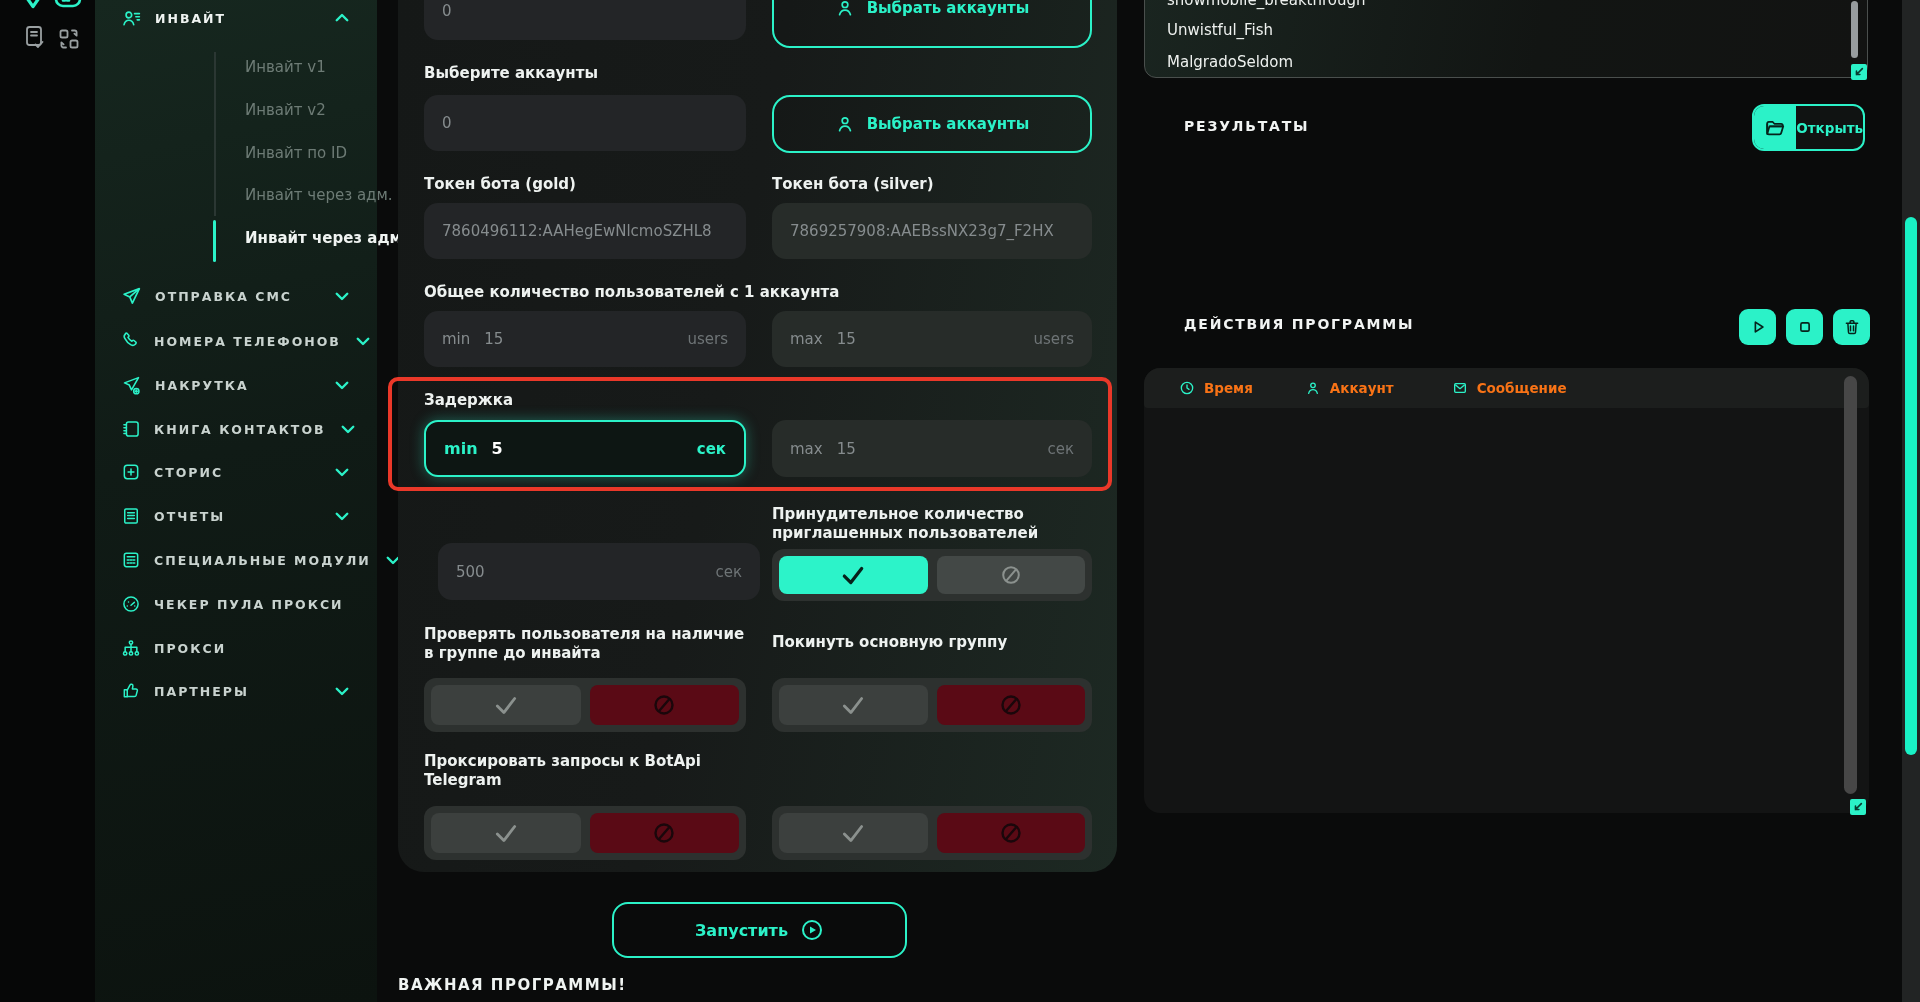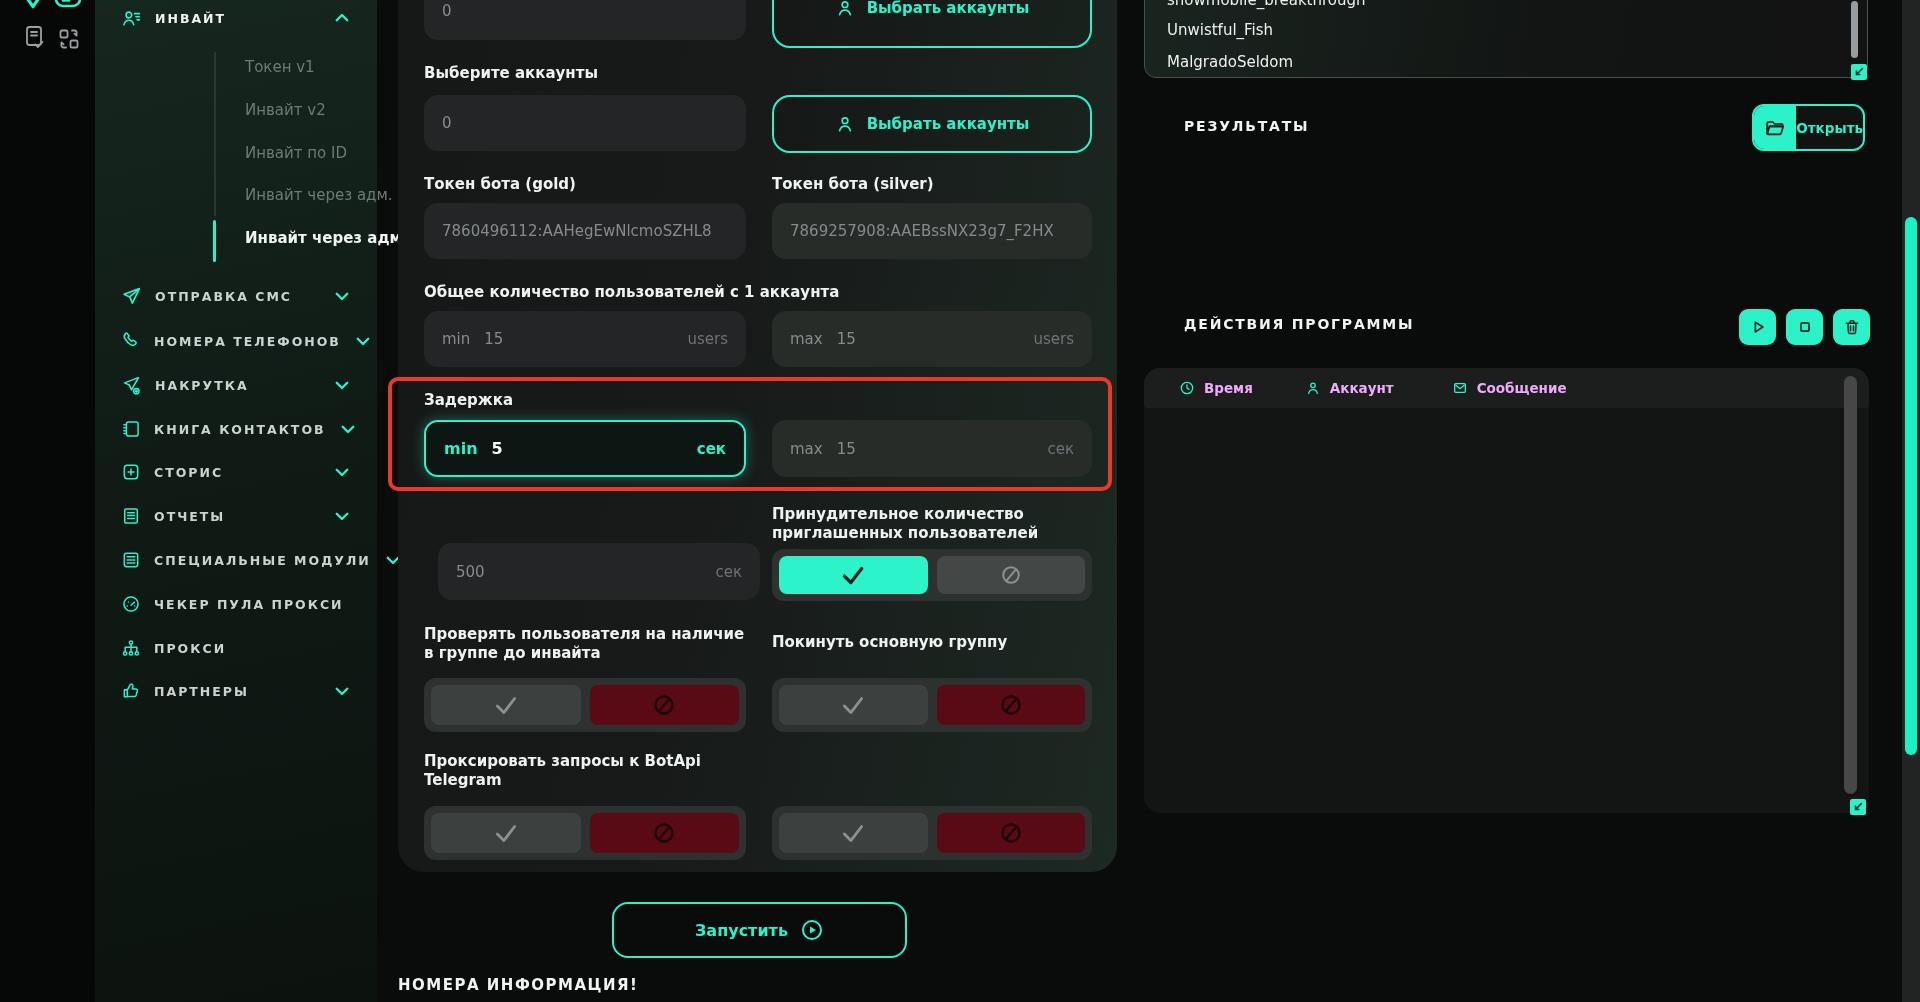--- a/index.html
+++ b/index.html
@@ -73,21 +73,21 @@
   .open-btn { left:1752px; top:104px; width:113px; height:47px; border:2px solid #2bf2c8;
     border-radius:12px; display:flex; overflow:hidden; cursor:pointer; background:#101312; }
   .open-btn .seg-icon { width:44px; background:#2bf2c8; display:flex; align-items:center; justify-content:center; color:#06231b; }
   .open-btn .seg-label { flex:1; display:flex; align-items:center; justify-content:center;
     color:#2bf2c8; font-weight:bold; font-size:13.5px; }
   .act-btn { width:37px; height:36px; background:#2bf2c8; border-radius:9px; display:flex;
     align-items:center; justify-content:center; color:#06231b; cursor:pointer; }
   .atable { left:1144px; top:368px; width:725px; height:445px; border-radius:16px; background:#131414; }
   .atable-head { left:0; top:0; width:725px; height:40px; background:#1c1e1d; border-radius:16px 16px 4px 4px;
     display:flex; align-items:center; gap:0; }
-  .hcell { display:flex; align-items:center; gap:9px; color:#f0abfc; font-size:13.5px; font-weight:600; }
+  .hcell { display:flex; align-items:center; gap:9px; color:#f97316; font-size:13.5px; font-weight:600; }
   .hicon { color:#2bf2c8; }
   .tscroll { left:700px; top:8px; width:13px; height:418px; background:#474747; border-radius:7px; }
   .resize-handle { width:16px; height:16px; background:#2bf2c8; border-radius:2px;
     display:flex; align-items:center; justify-content:center; color:#083b30; z-index:6; }
 
   .page-scroll-track { left:1902px; top:0; width:18px; height:1002px; background:#222424; }
   .page-scroll-thumb { left:1905px; top:217px; width:12px; height:538px; background:#19f2c6; border-radius:7px; }
 </style>
 </head>
 <body>
@@ -136,21 +136,21 @@
       <span class="schev">
         <svg width="18" height="18" viewBox="0 0 24 24" fill="none" stroke="currentColor" stroke-width="3.2" stroke-linecap="round" stroke-linejoin="round">
             <polyline points="5 15 12 8 19 15"></polyline>
           </svg>
       </span>
     </div>
 
     <div class="abs sub-line" style="top:52px;height:164px"></div>
     <div class="abs active-bar" style="top:220px;height:42px"></div>
 
-    <div class="abs sub-item" style="top:58px">Токен v1</div>
+    <div class="abs sub-item" style="top:58px">Инвайт v1</div>
     <div class="abs sub-item" style="top:101px">Инвайт v2</div>
     <div class="abs sub-item" style="top:144px">Инвайт по ID</div>
     <div class="abs sub-item" style="top:186px">Инвайт через адм. (v1)</div>
     <div class="abs sub-item active" style="top:229px">Инвайт через адм. (v2)</div>
 
     <div class="abs side-sec" style="top:278px">
       <span class="sicon">
         <svg width="21" height="21" viewBox="0 0 24 24" fill="none" stroke="currentColor" stroke-width="1.9" stroke-linejoin="round">
             <path d="M21 3L3.5 9.5l6.5 3L13 19.5 21 3z"></path>
             <path d="M10 12.5L21 3"></path>
@@ -465,21 +465,21 @@
 
   <button class="abs start-btn">
     <span>Запустить</span>
     <span>
       <svg width="24" height="24" viewBox="0 0 24 24" fill="none" stroke="currentColor" stroke-width="2">
           <circle cx="12" cy="12" r="9"></circle>
           <path d="M10 8.5v7l6-3.5z" fill="currentColor" stroke="none"></path>
         </svg>
     </span>
   </button>
-  <div class="abs important">НОМЕРА ИНФОРМАЦИЯ!</div>
+  <div class="abs important">ВАЖНАЯ ПРОГРАММЫ!</div>
 
   <div class="abs groups-box">
     <div class="abs gitem" style="top:32px">snowmobile_breakthrough</div>
     <div class="abs gitem" style="top:62px">Unwistful_Fish</div>
     <div class="abs gitem" style="top:94px">MalgradoSeldom</div>
     <div class="abs gscroll" style="top:42px;height:57px"></div>
   </div>
   <div class="abs resize-handle" style="left:1851px;top:64px">
     <svg width="10" height="10" viewBox="0 0 12 12" fill="none" stroke="currentColor" stroke-width="2" stroke-linecap="round">
         <path d="M10 2L3 9M3 5v4h4"></path>

